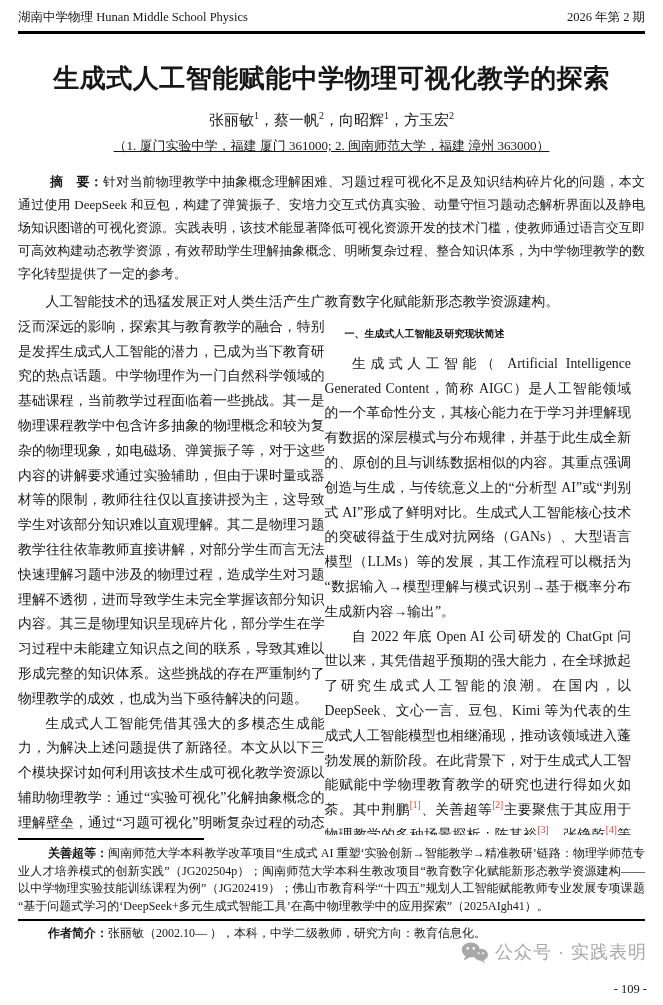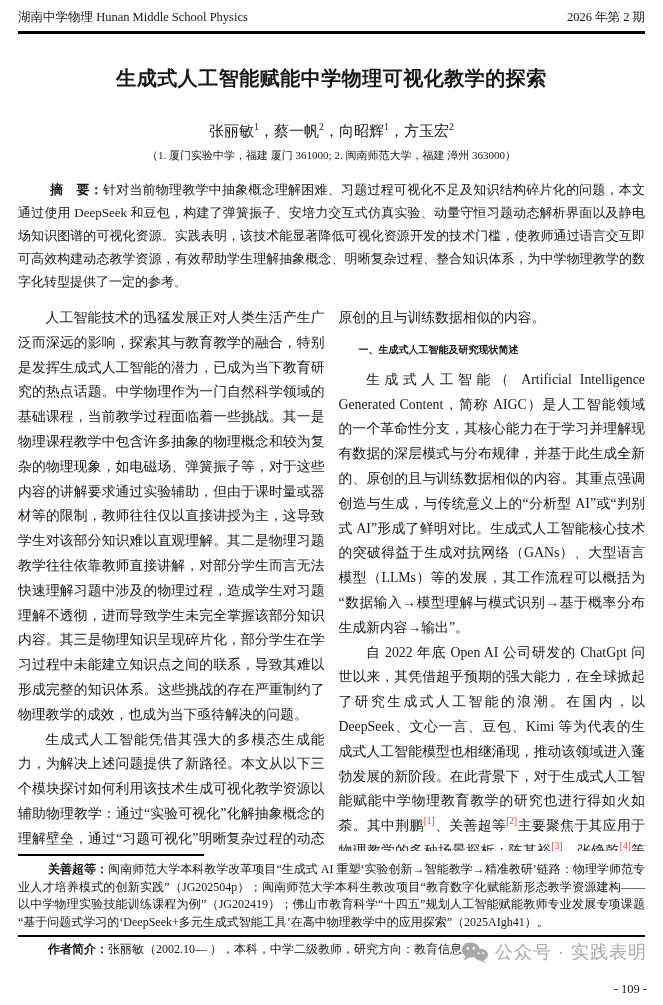--- a/index.html
+++ b/index.html
@@ -13,32 +13,32 @@
     box-sizing:border-box;
     padding:0 18px;
     overflow:hidden;
   }
   
   .runhead{display:flex;justify-content:space-between;align-items:flex-end;padding-top:9px;font-size:12.5px;}
   .head-rule{height:3px;background:#000;margin-top:5px;}
   
   .title{
     font-family:"Liberation Sans","DejaVu Sans",sans-serif;
-    font-weight:bold;font-size:20px;line-height:38px;
+    font-weight:bold;font-size:26px;line-height:38px;
     text-align:center;margin:25px 0 0 0;letter-spacing:0.5px;
   }
-  .authors{text-align:center;margin-top:24px;font-size:15px;}
+  .authors{text-align:center;margin-top:13px;font-size:15px;}
   .authors sup{font-size:10px;}
-  .affil{text-align:center;margin-top:7px;font-size:11px;}
+  .affil{text-align:center;margin-top:7px;font-size:13px;text-decoration:underline;}
   
   .abstract{margin:15px 0 0 0;font-size:13px;line-height:23px;text-align:justify;text-indent:2em;}
   .abstract b,.keywords b,.fund b,.bio b{font-family:"Liberation Sans","DejaVu Sans",sans-serif;font-weight:bold;margin-left:6px;}
   .keywords{margin:1px 0 0 0;font-size:13px;line-height:23px;text-indent:2em;}
   
-  .body-cols{display:flex;margin-top:13px;height:545px;overflow:hidden;justify-content:space-between;}
+  .body-cols{display:flex;margin-top:5px;height:545px;overflow:hidden;}
   .col{width:306.5px;font-size:13.8px;line-height:24.8px;text-align:justify;overflow:hidden;}
   .col p{margin:0;text-indent:2em;}
   .col p.noindent{text-indent:0;}
   .sec-heading{
     font-family:"Liberation Sans","DejaVu Sans",sans-serif;
     font-weight:bold;font-size:10px;line-height:24px;
     margin:7px 0 6px 0;text-indent:2em;
   }
   sup.ref{color:#e3402e;font-size:9.5px;line-height:0;}
   
@@ -76,21 +76,21 @@
 
   <p class="abstract"><b>摘　要：</b><span>针对当前物理教学中抽象概念理解困难、习题过程可视化不足及知识结构碎片化的问题，本文通过使用 DeepSeek 和豆包，构建了弹簧振子、安培力交互式仿真实验、动量守恒习题动态解析界面以及静电场知识图谱的可视化资源。实践表明，该技术能显著降低可视化资源开发的技术门槛，使教师通过语言交互即可高效构建动态教学资源，有效帮助学生理解抽象概念、明晰复杂过程、整合知识体系，为中学物理教学的数字化转型提供了一定的参考。</span></p>
 
 
   <div class="body-cols">
     <div class="col">
       <p>人工智能技术的迅猛发展正对人类生活产生广泛而深远的影响，探索其与教育教学的融合，特别是发挥生成式人工智能的潜力，已成为当下教育研究的热点话题。中学物理作为一门自然科学领域的基础课程，当前教学过程面临着一些挑战。其一是物理课程教学中包含许多抽象的物理概念和较为复杂的物理现象，如电磁场、弹簧振子等，对于这些内容的讲解要求通过实验辅助，但由于课时量或器材等的限制，教师往往仅以直接讲授为主，这导致学生对该部分知识难以直观理解。其二是物理习题教学往往依靠教师直接讲解，对部分学生而言无法快速理解习题中涉及的物理过程，造成学生对习题理解不透彻，进而导致学生未完全掌握该部分知识内容。其三是物理知识呈现碎片化，部分学生在学习过程中未能建立知识点之间的联系，导致其难以形成完整的知识体系。这些挑战的存在严重制约了物理教学的成效，也成为当下亟待解决的问题。</p>
       <p>生成式人工智能凭借其强大的多模态生成能力，为解决上述问题提供了新路径。本文从以下三个模块探讨如何利用该技术生成可视化教学资源以辅助物理教学：通过“实验可视化”化解抽象概念的理解壁垒，通过“习题可视化”明晰复杂过程的动态细节，通过“图谱可视化”促进知识结构的系统整合。更进一步通过对上述研究的再探讨得出生成式人工智能辅助物理教学的实践价值，为物理教</p>
     </div>
     <div class="col">
-      <p class="noindent">原创的且与训练数据相似的内容。</p>
+      <p class="noindent">教育数字化赋能新形态教学资源建构。</p>
       <h2 class="sec-heading">一、生成式人工智能及研究现状简述</h2>
       <p>生成式人工智能（ Artificial Intelligence Generated Content，简称 AIGC）是人工智能领域的一个革命性分支，其核心能力在于学习并理解现有数据的深层模式与分布规律，并基于此生成全新的、原创的且与训练数据相似的内容。其重点强调创造与生成，与传统意义上的“分析型 AI”或“判别式 AI”形成了鲜明对比。生成式人工智能核心技术的突破得益于生成对抗网络（GANs）、大型语言模型（LLMs）等的发展，其工作流程可以概括为“数据输入→模型理解与模式识别→基于概率分布生成新内容→输出”。</p>
       <p><span>自 2022 年底 Open AI 公司研发的 ChatGpt 问世以来，其凭借超乎预期的强大能力，在全球掀起了研究生成式人工智能的浪潮。在国内，以 DeepSeek、文心一言、豆包、Kimi 等为代表的生成式人工智能模型也相继涌现，推动该领域进入蓬勃发展的新阶段。在此背景下，对于生成式人工智能赋能中学物理教育教学的研究也进行得如火如荼。其中荆鹏</span><sup class="ref">[1]</sup><span>、关善超等</span><sup class="ref">[2]</sup><span>主要聚焦于其应用于物理教学的多种场景探析；陈其裕</span><sup class="ref">[3]</sup><span>，张铮乾</span><sup class="ref">[4]</sup><span>等以具体的课例为主探讨其在课堂教学实践中的应用；余建刚</span></p>
     </div>
   </div>
 
   <div class="fn-rule-short"></div>
   <p class="fund"><b>关善超等：</b><span>闽南师范大学本科教学改革项目“生成式 AI 重塑‘实验创新→智能教学→精准教研’链路：物理学师范专业人才培养模式的创新实践”（JG202504p）；闽南师范大学本科生教改项目“教育数字化赋能新形态教学资源建构——以中学物理实验技能训练课程为例”（JG202419）；佛山市教育科学“十四五”规划人工智能赋能教师专业发展专项课题“基于问题式学习的‘DeepSeek+多元生成式智能工具’在高中物理教学中的应用探索”（2025AIgh41）。</span></p>
   <div class="fn-rule-full"></div>
   <p class="bio"><b>作者简介：</b><span>张丽敏（2002.10— ），本科，中学二级教师，研究方向：教育信息化。</span></p>

